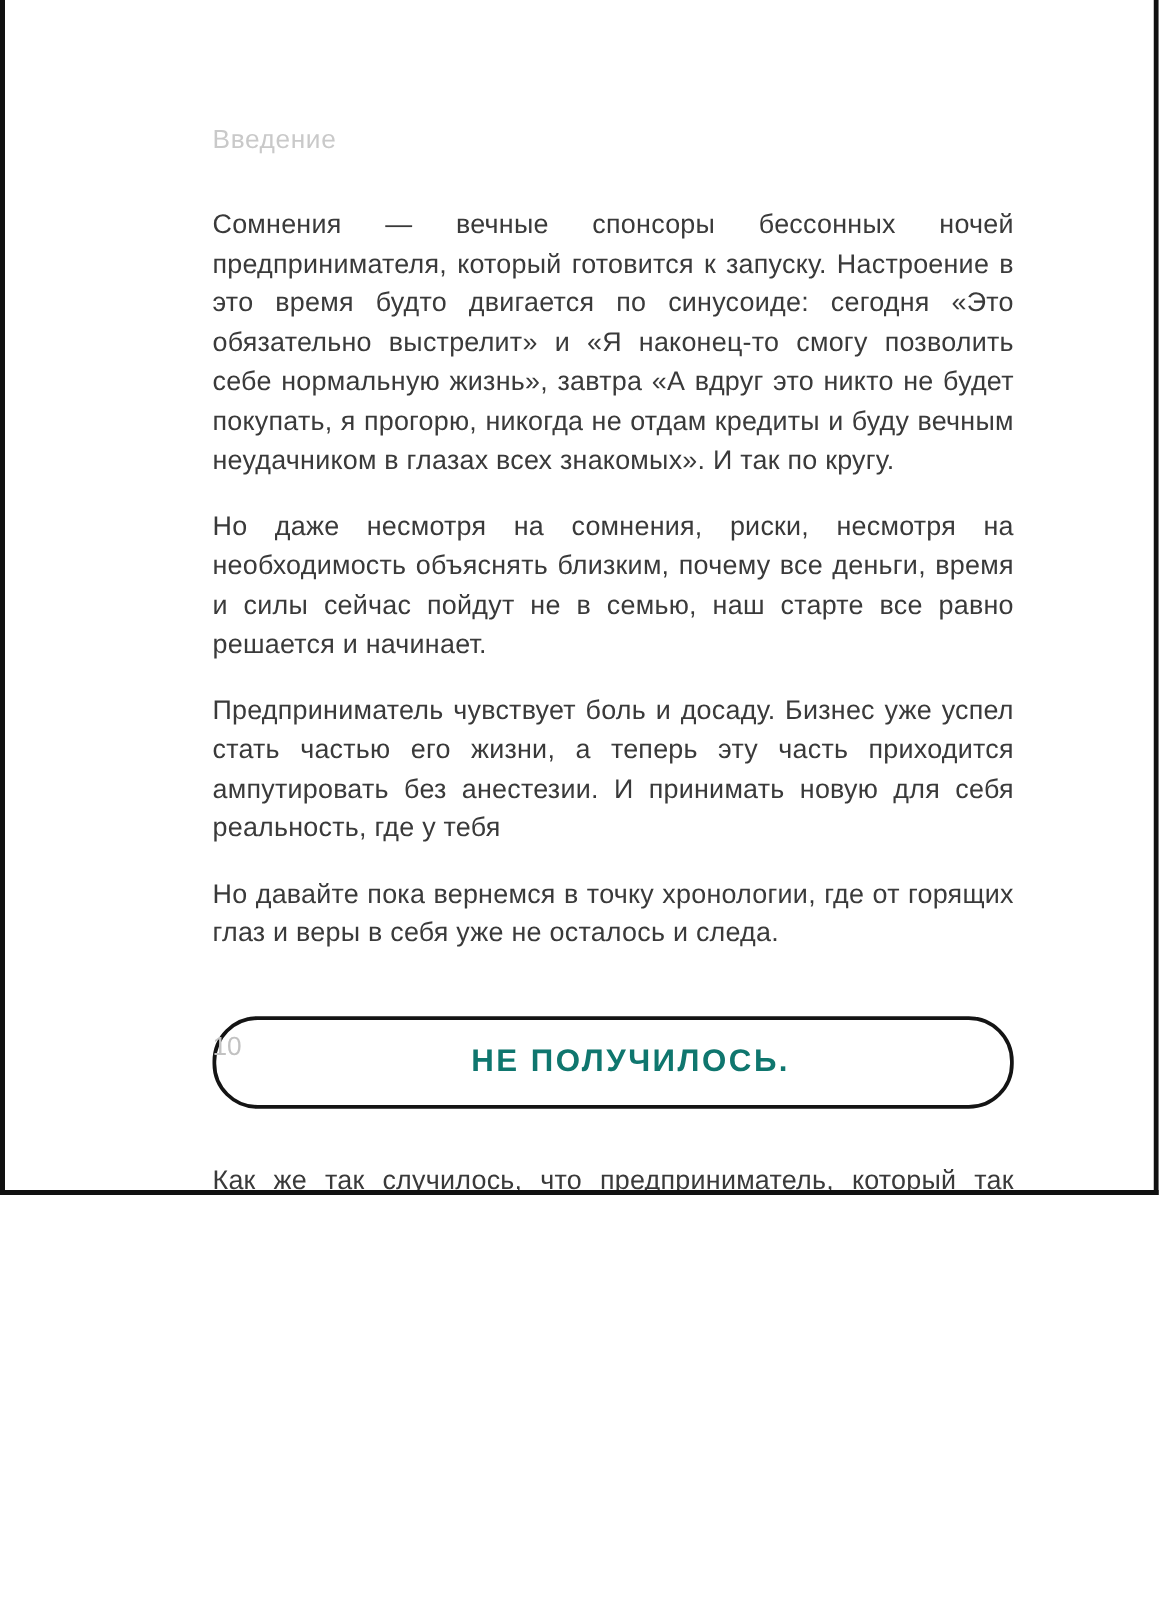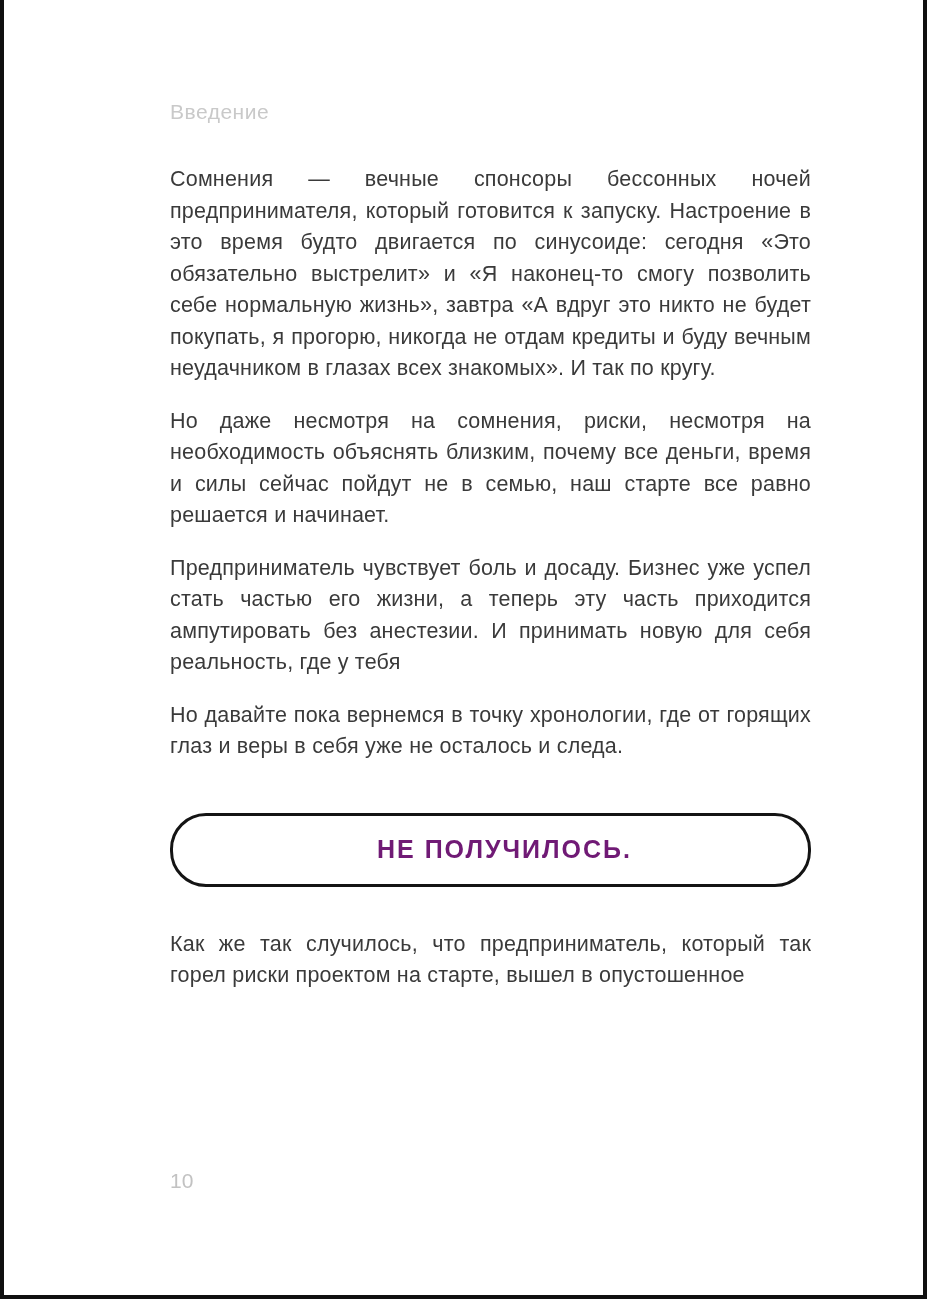--- a/index.html
+++ b/index.html
@@ -3,21 +3,21 @@
 <meta charset="utf-8">
 <style>
   html, body {
     margin: 0;
     padding: 0;
     background: #ffffff;
   }
   .page {
     position: relative;
     width: 927px;
-    height: 1299px;
+    height: 956px;
     box-sizing: border-box;
     background: #ffffff;
     border-left: 4px solid #101010;
     border-right: 4px solid #101010;
     border-bottom: 4px solid #101010;
     font-family: "Liberation Sans", sans-serif;
     overflow: hidden;
   }
   .content {
     position: absolute;
@@ -45,21 +45,21 @@
     margin: 50px 0 42px 0;
     height: 74px;
     border: 3px solid #141414;
     border-radius: 36px;
     display: flex;
     align-items: center;
     justify-content: center;
     background: #ffffff;
   }
   .callout-text {
-    color: #701a75;
+    color: #0f766e;
     font-weight: bold;
     font-size: 25px;
     letter-spacing: 2px;
     margin-left: 28px;
   }
   .page-number {
     position: absolute;
     left: 166px;
     bottom: 102px;
     color: #c2c2c2;

